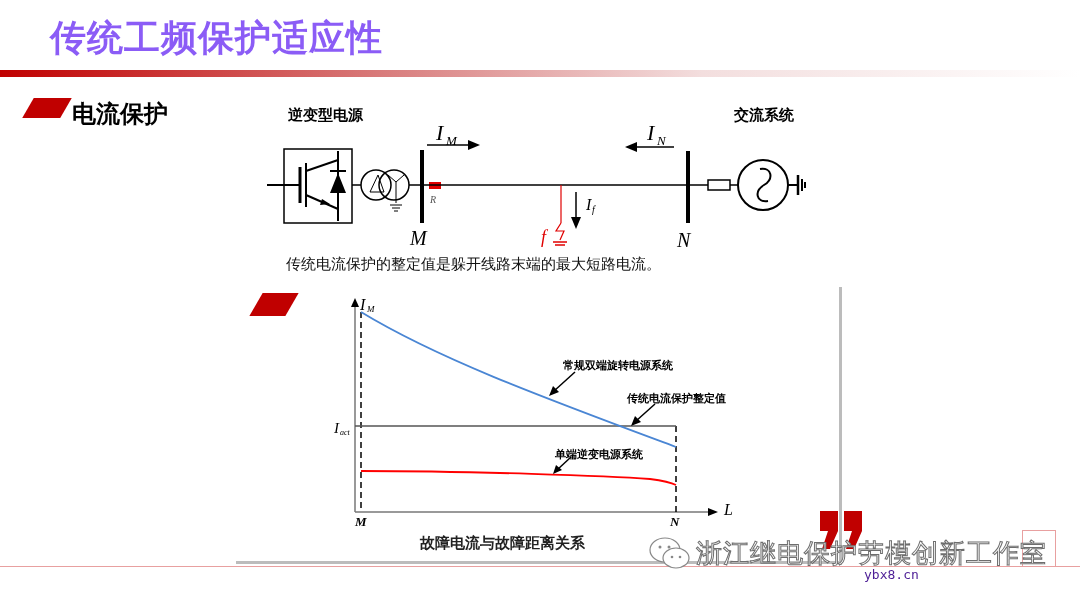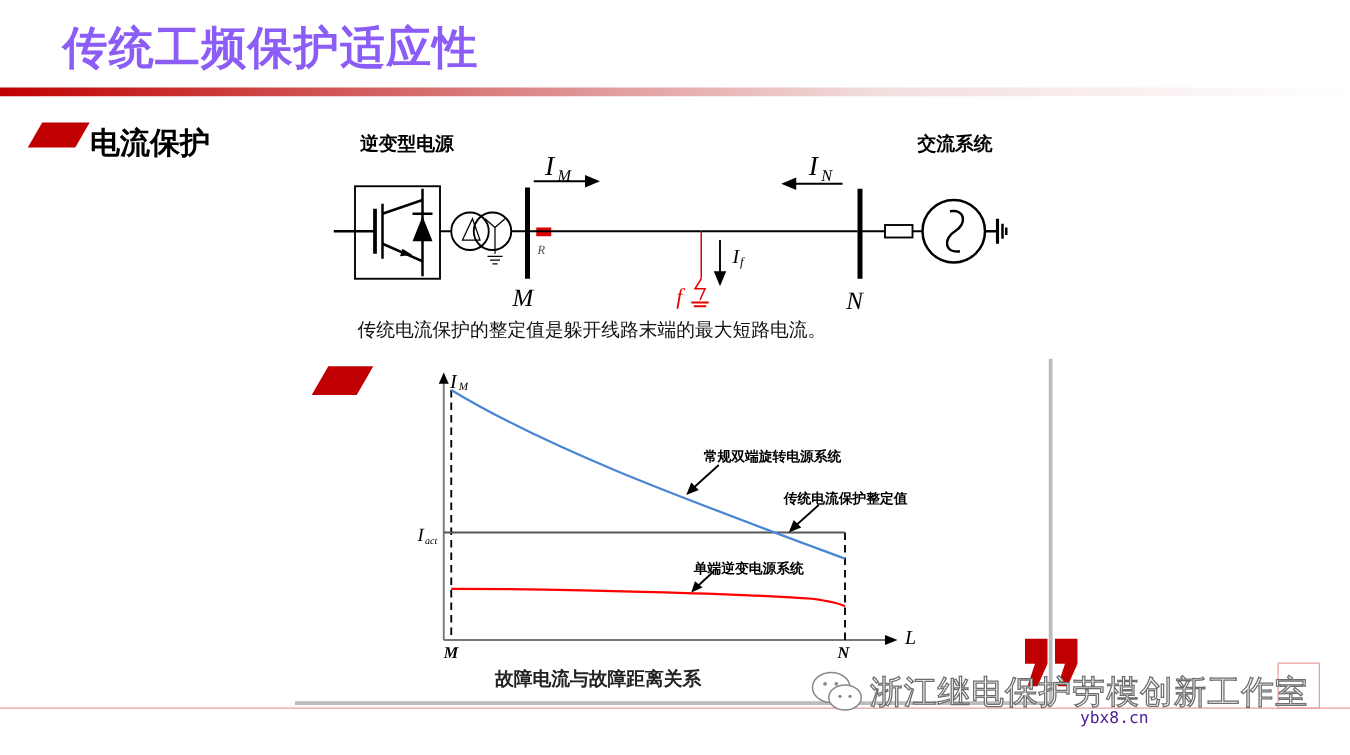--- a/index.html
+++ b/index.html
@@ -39,21 +39,21 @@
     position: absolute; left: 236px; top: 287px; width: 606px; height: 278px;
     border-right: 3px solid #bcbcbc;
   }
   .chart-frame-bottom {
     position: absolute; left: 236px; top: 561px; width: 606px; height: 3px;
     background: #bcbcbc;
   }
 
   .chart-svg { position: absolute; left: 320px; top: 290px; width: 420px; height: 240px; }
   .chart-title {
-    position: absolute; left: 396px; top: 534px; font-size: 15px; font-weight: bold; color: #222; text-align: right;
+    position: absolute; left: 420px; top: 534px; font-size: 15px; font-weight: bold; color: #222; text-align: right;
   }
 
   .quote-mark {
     position: absolute; left: 818px; top: 505px; width: 48px; height: 54px;
   }
 
   .footer-line {
     position: absolute; left: 0; top: 566px; width: 1080px; height: 1px; background: #e8a0a0;
   }
   .footer-stamp {

